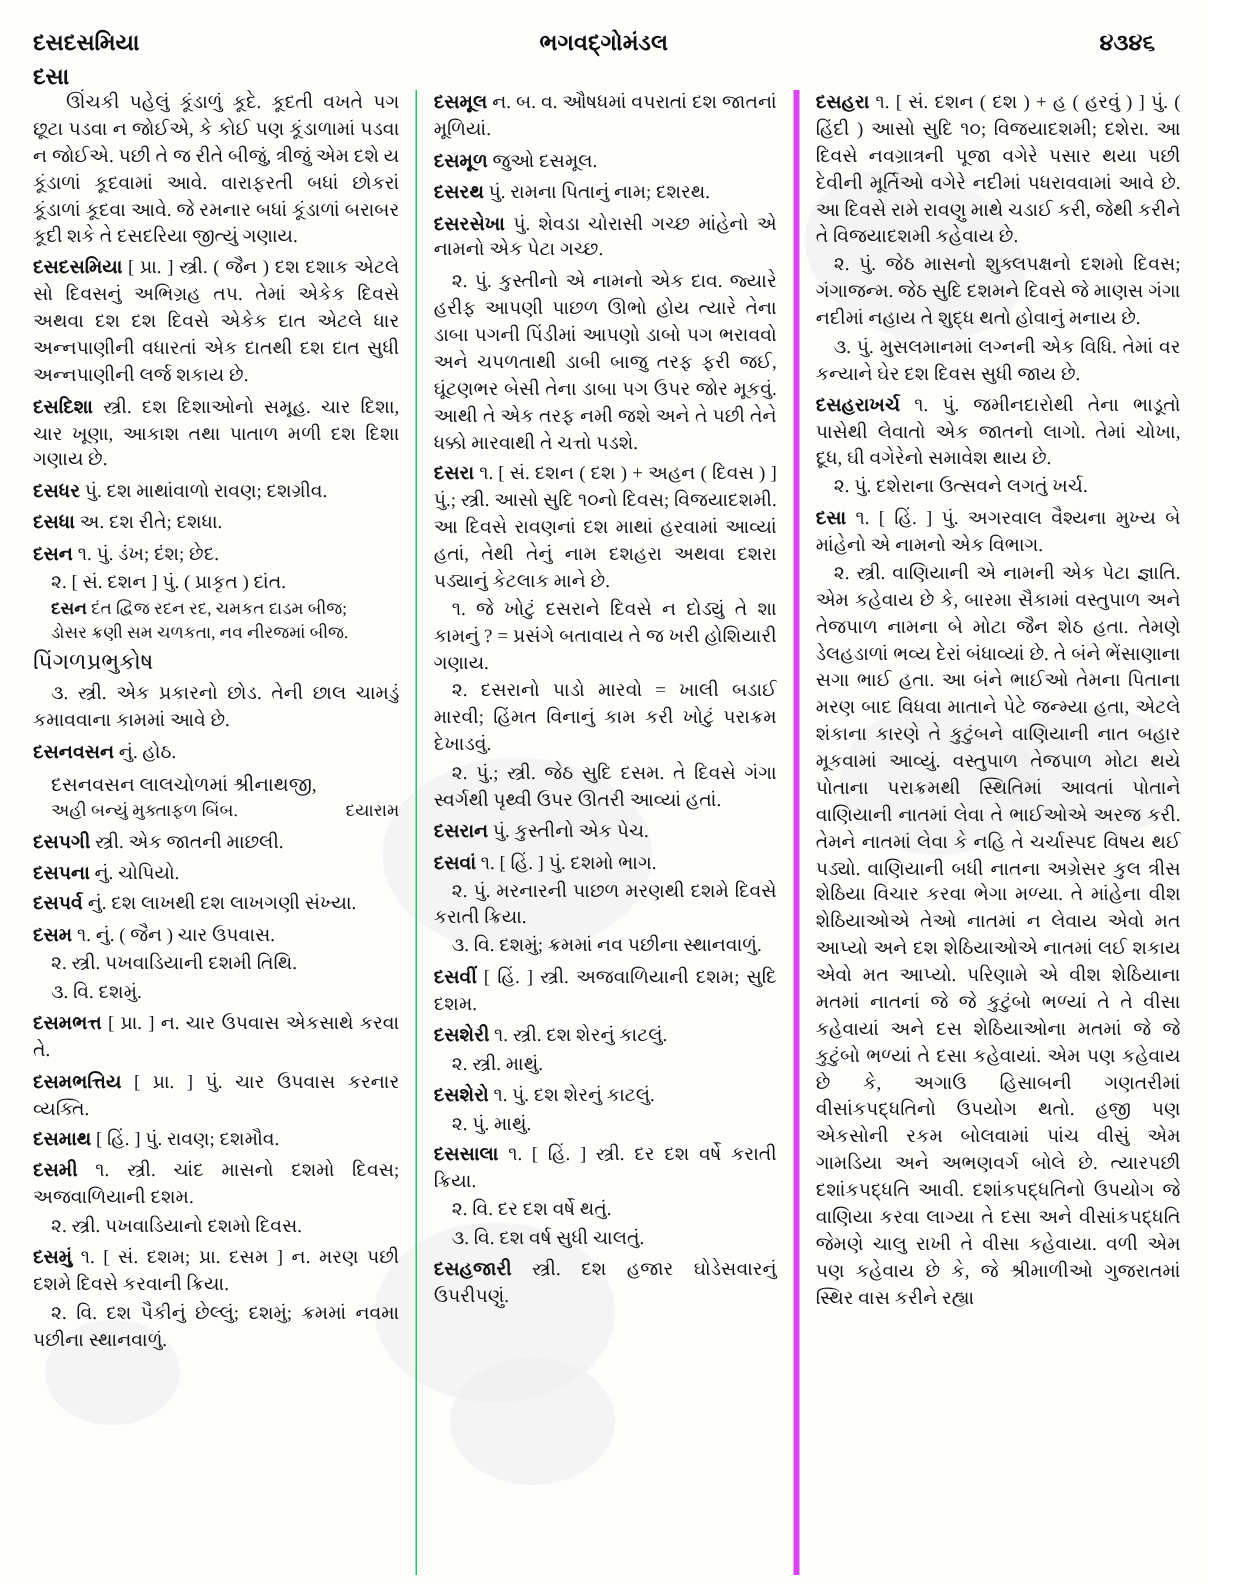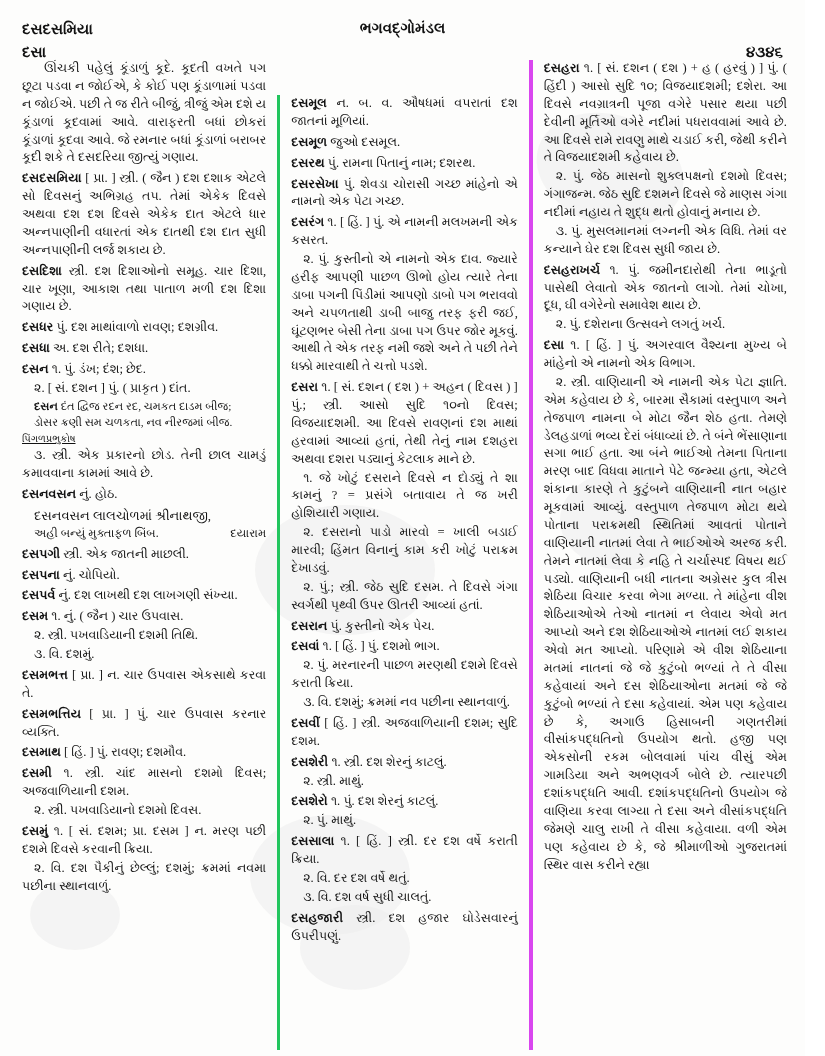--- a/index.html
+++ b/index.html
@@ -52,23 +52,22 @@
   }
   .hdr-left div { white-space: nowrap; }
   .hdr-center {
     position: absolute;
     left: 0; right: 0;
     top: 2px;
     text-align: center;
   }
   .hdr-right {
     position: absolute;
-    right: 0;
+    right: 13px;
     top: 2px;
-    margin-top: 24px;
   }
 
   .columns {
     position: absolute;
     top: 60px;
     left: 22px;
     right: 18px;
     bottom: 6px;
     display: flex;
     gap: 0;
@@ -77,42 +76,41 @@
     position: relative;
     box-sizing: border-box;
     font-size: 12.6px;
     line-height: 1.42;
     color: #121212;
     text-align: justify;
     text-justify: inter-word;
     hyphens: none;
   }
   .col-1 { width: 262px; padding-right: 11px; }
-  .col-2 { width: 258px; padding: 0 11px; border-left: 3px solid #22c55e; margin-top: 35px; }
+  .col-2 { width: 258px; padding: 0 11px; border-left: 1px solid #22c55e; }
   .col-3 { width: 265px; padding-left: 11px; border-left: 4px solid #d946ef; }
 
   .entry { margin-bottom: 3px; }
   .entry p {
     margin: 0 0 1px 0;
     text-align: justify;
   }
   .hw { font-weight: bold; }
   .sense { text-indent: 12px; }
   .lead  { text-indent: 22px; }
   .verse {
     font-size: 11.3px;
     text-indent: 12px;
     margin: 0;
     line-height: 1.38;
   }
   .verse-src {
-    font-size: 10px;
+    font-size: 15px;
     text-align: right;
     margin: 0 0 2px 0;
-    text-decoration: underline;
   }
   .quote-attrib {
     font-size: 11.6px;
     margin: 0 0 2px 0;
     text-indent: 12px;
     display: flex;
     justify-content: space-between;
     gap: 0;
   }
   .quote-line {
@@ -217,21 +215,20 @@
         <div class="entry">
           <p><span class="hw">દસમૂળ </span><span>જુઓ દસમૂલ.</span></p>
         </div>
         <div class="entry">
           <p><span class="hw">દસરથ </span><span>પું. રામના પિતાનું નામ; દશરથ.</span></p>
         </div>
         <div class="entry">
           <p><span class="hw">દસરસેખા </span><span>પું. શેવડા ચોરાસી ગચ્છ માંહેનો એ નામનો એક પેટા ગચ્છ.</span></p>
         </div>
         <div class="entry">
-          <p><span class="hw">દસરંગ </span><span>૧. </span><span>[ હિં. ] પું. એ નામની મલખમની એક કસરત.</span></p>
           <p class="sense"><span>૨. </span><span>પું. કુસ્તીનો એ નામનો એક દાવ. જ્યારે હરીફ આપણી પાછળ ઊભો હોય ત્યારે તેના ડાબા પગની પિંડીમાં આપણો ડાબો પગ ભરાવવો અને ચપળતાથી ડાબી બાજુ તરફ ફરી જઈ, ઘૂંટણભર બેસી તેના ડાબા પગ ઉપર જોર મૂકવું. આથી તે એક તરફ નમી જશે અને તે પછી તેને ધક્કો મારવાથી તે ચત્તો પડશે.</span></p>
         </div>
         <div class="entry">
           <p><span class="hw">દસરા </span><span>૧. </span><span>[ સં. દશન ( દશ ) + અહન ( દિવસ ) ] પું.; સ્ત્રી. આસો સુદિ ૧૦નો દિવસ; વિજયાદશમી. આ દિવસે રાવણનાં દશ માથાં હરવામાં આવ્યાં હતાં, તેથી તેનું નામ દશહરા અથવા દશરા પડ્યાનું કેટલાક માને છે.</span></p>
           <p class="sense"><span>૧. </span><span>જે ખોટું દસરાને દિવસે ન દોડ્યું તે શા કામનું ? = પ્રસંગે બતાવાય તે જ ખરી હોશિયારી ગણાય.</span></p>
           <p class="sense"><span>૨. </span><span>દસરાનો પાડો મારવો = ખાલી બડાઈ મારવી; હિંમત વિનાનું કામ કરી ખોટું પરાક્રમ દેખાડવું.</span></p>
           <p class="sense"><span>૨. </span><span>પું.; સ્ત્રી. જેઠ સુદિ દસમ. તે દિવસે ગંગા સ્વર્ગથી પૃથ્વી ઉપર ઊતરી આવ્યાં હતાં.</span></p>
         </div>
         <div class="entry">
           <p><span class="hw">દસરાન </span><span>પું. કુસ્તીનો એક પેચ.</span></p>

